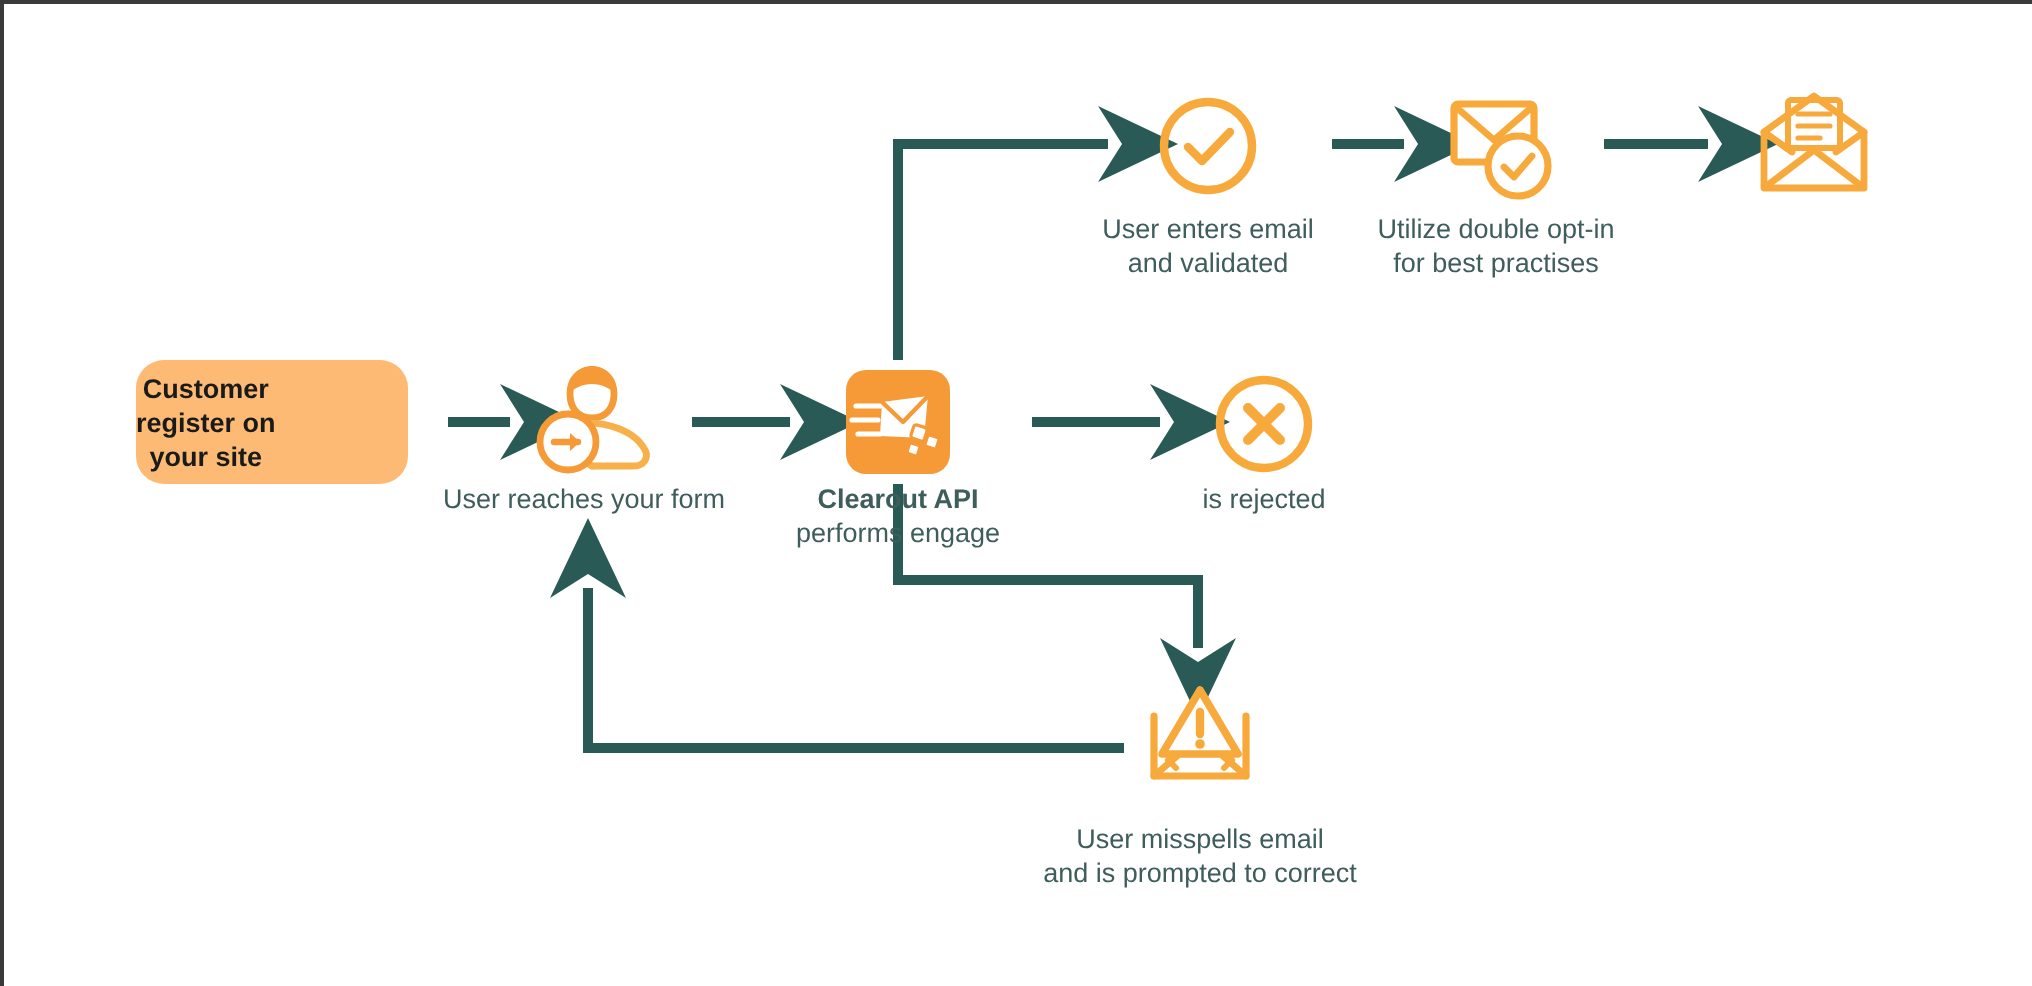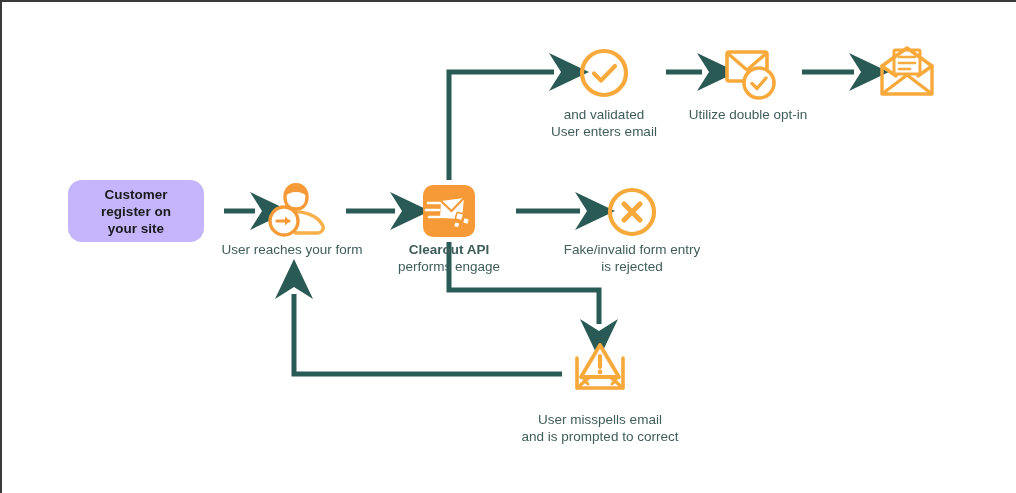--- a/index.html
+++ b/index.html
@@ -43,25 +43,24 @@
   .caption .ln { display: block; }
   .caption .bold { font-weight: bold; }
 
   
   .start-box {
     position: absolute;
     left: 66px;
     top: 178px;
     width: 136px;
     height: 62px;
-    background: #c4b5fd;
+    background: #fdba74;
     border-radius: 14px;
     display: flex;
     align-items: center;
-    justify-content: center;
     box-sizing: border-box;
   }
   .start-box .label {
     text-align: center;
     color: #1a1a1a;
     font-size: 13.5px;
     line-height: 17px;
     font-weight: bold;
     font-family: "Liberation Sans", sans-serif;
   }
@@ -177,34 +176,35 @@
     <span class="ln">performs engage</span>
   </div>
 
   <div class="node" style="left:576px; top:45px;">
     <svg width="52" height="52" viewBox="0 0 52 52" xmlns="http://www.w3.org/2000/svg">
       <circle cx="26" cy="26" r="22" fill="none" stroke="#F8A93C" stroke-width="4.2"></circle>
       <path d="M16,26.5 L23,33.5 L37,19" fill="none" stroke="#F8A93C" stroke-width="4.2" stroke-linecap="round" stroke-linejoin="round"></path>
     </svg>
   </div>
   <div class="caption" style="left:522px; top:104px; width:160px;">
+    <span class="ln">User enters email</span>
     <span class="ln">and validated</span>
-    <span class="ln">User enters email</span>
   </div>
 
   <div class="node" style="left:718px; top:42px;">
     <svg width="60" height="58" viewBox="0 0 60 58" xmlns="http://www.w3.org/2000/svg">
       <rect x="7" y="8" width="40" height="29" rx="2" fill="#FFFFFF" stroke="#F8A93C" stroke-width="3.6"></rect>
       <path d="M8.5,10 L27,26 L45.5,10" fill="none" stroke="#F8A93C" stroke-width="3.4" stroke-linejoin="round" stroke-linecap="round"></path>
       <circle cx="39" cy="39" r="15" fill="#FFFFFF" stroke="#F8A93C" stroke-width="3.6"></circle>
       <path d="M32,39.5 L37,44.5 L46,34" fill="none" stroke="#F8A93C" stroke-width="3.4" stroke-linecap="round" stroke-linejoin="round"></path>
     </svg>
   </div>
   <div class="caption" style="left:672px; top:104px; width:148px;">
     <span class="ln">Utilize double opt-in</span>
+    <span class="ln">for best practises</span>
   </div>
 
   <div class="node" style="left:876px; top:44px;">
     <svg width="58" height="54" viewBox="0 0 58 54" xmlns="http://www.w3.org/2000/svg">
 
       <rect x="16" y="4" width="26" height="24" rx="1.5" fill="#FFFFFF" stroke="#F8A93C" stroke-width="3"></rect>
       <line x1="21" y1="11" x2="37" y2="11" stroke="#F8A93C" stroke-width="2.6" stroke-linecap="round"></line>
       <line x1="21" y1="17" x2="37" y2="17" stroke="#F8A93C" stroke-width="2.6" stroke-linecap="round"></line>
       <line x1="21" y1="23" x2="32" y2="23" stroke="#F8A93C" stroke-width="2.6" stroke-linecap="round"></line>
 
@@ -215,21 +215,20 @@
   </div>
 
   <div class="node" style="left:604px; top:184px;">
     <svg width="52" height="52" viewBox="0 0 52 52" xmlns="http://www.w3.org/2000/svg">
       <circle cx="26" cy="26" r="22" fill="none" stroke="#F8A93C" stroke-width="4.2"></circle>
       <line x1="18" y1="18" x2="34" y2="34" stroke="#F8A93C" stroke-width="5" stroke-linecap="round"></line>
       <line x1="34" y1="18" x2="18" y2="34" stroke="#F8A93C" stroke-width="5" stroke-linecap="round"></line>
     </svg>
   </div>
   <div class="caption" style="left:548px; top:239px; width:164px;">
-    <span class="ln">Fake/invalid form entry</span>
     <span class="ln">is rejected</span>
   </div>
 
   <div class="node" style="left:570px; top:340px;">
     <svg width="56" height="52" viewBox="0 0 56 52" xmlns="http://www.w3.org/2000/svg">
 
       <path d="M5,16 L5,46 L51,46 L51,16" fill="none" stroke="#F8A93C" stroke-width="3.6" stroke-linejoin="round" stroke-linecap="round"></path>
       <path d="M5,46 L20,33 M51,46 L36,33" fill="none" stroke="#F8A93C" stroke-width="3.4" stroke-linecap="round"></path>
       <path d="M12,38 L16,42 M44,38 L40,42" fill="none" stroke="#F8A93C" stroke-width="3" stroke-linecap="round"></path>
 

